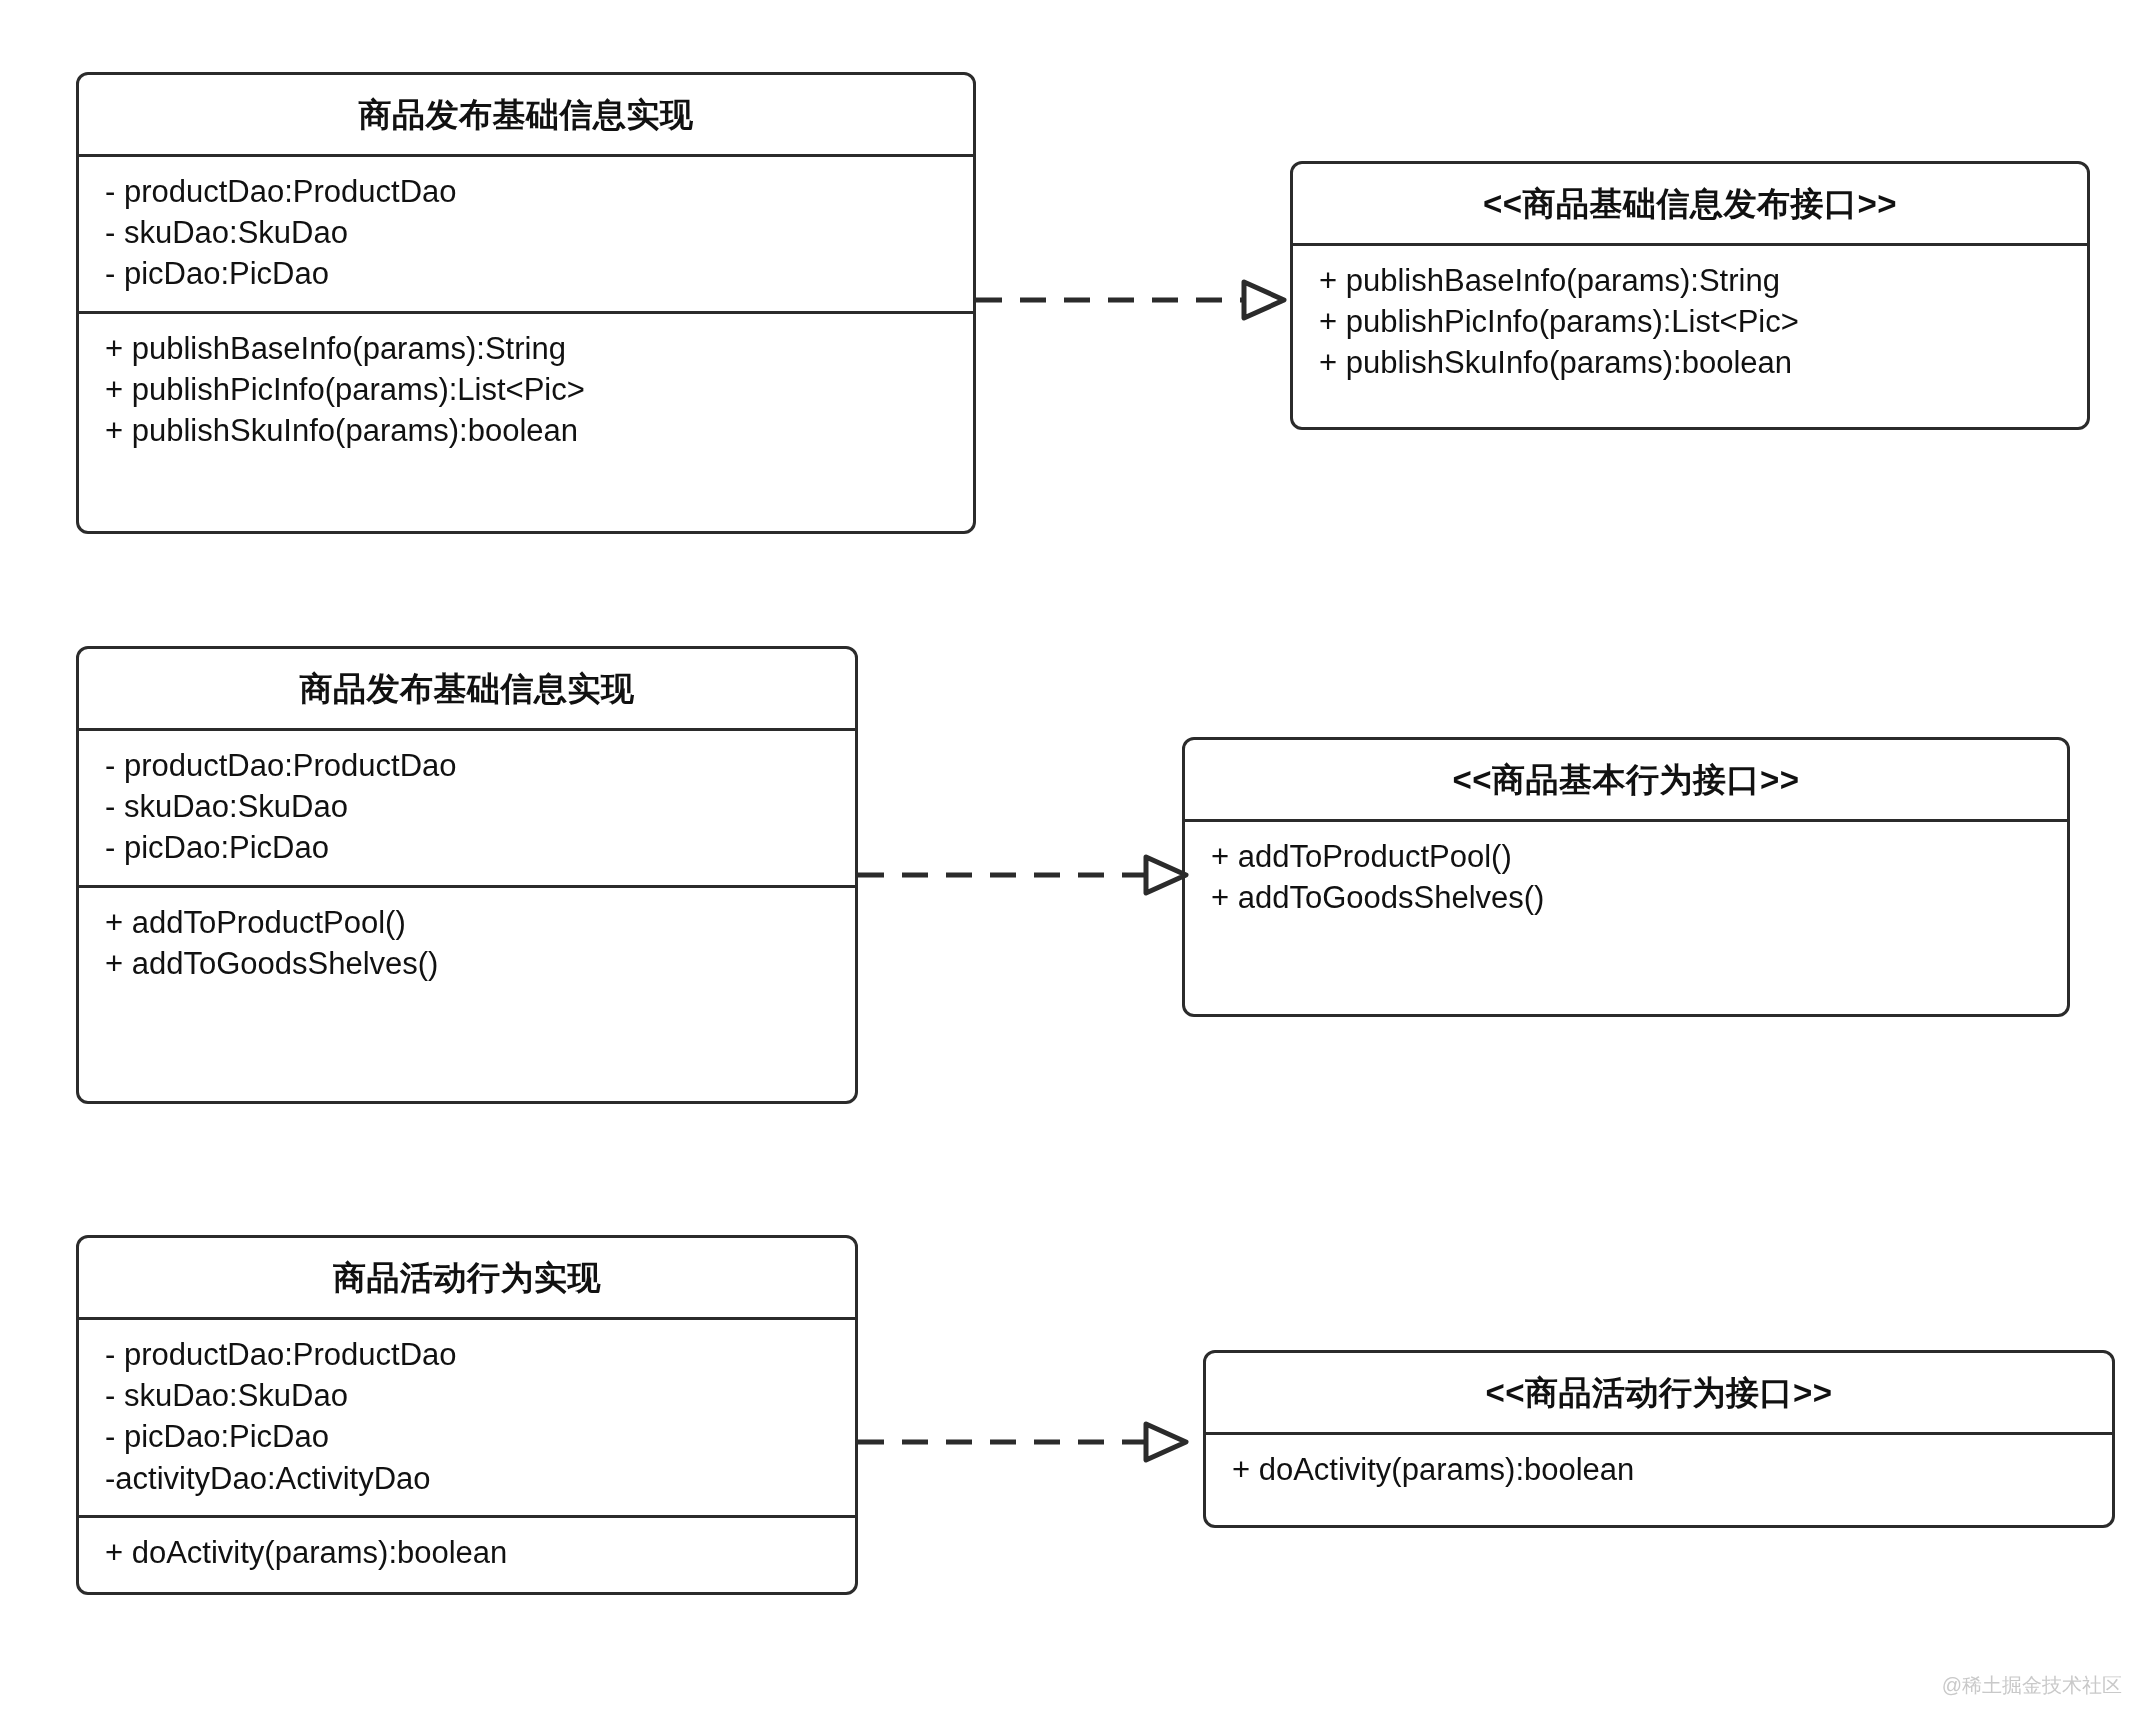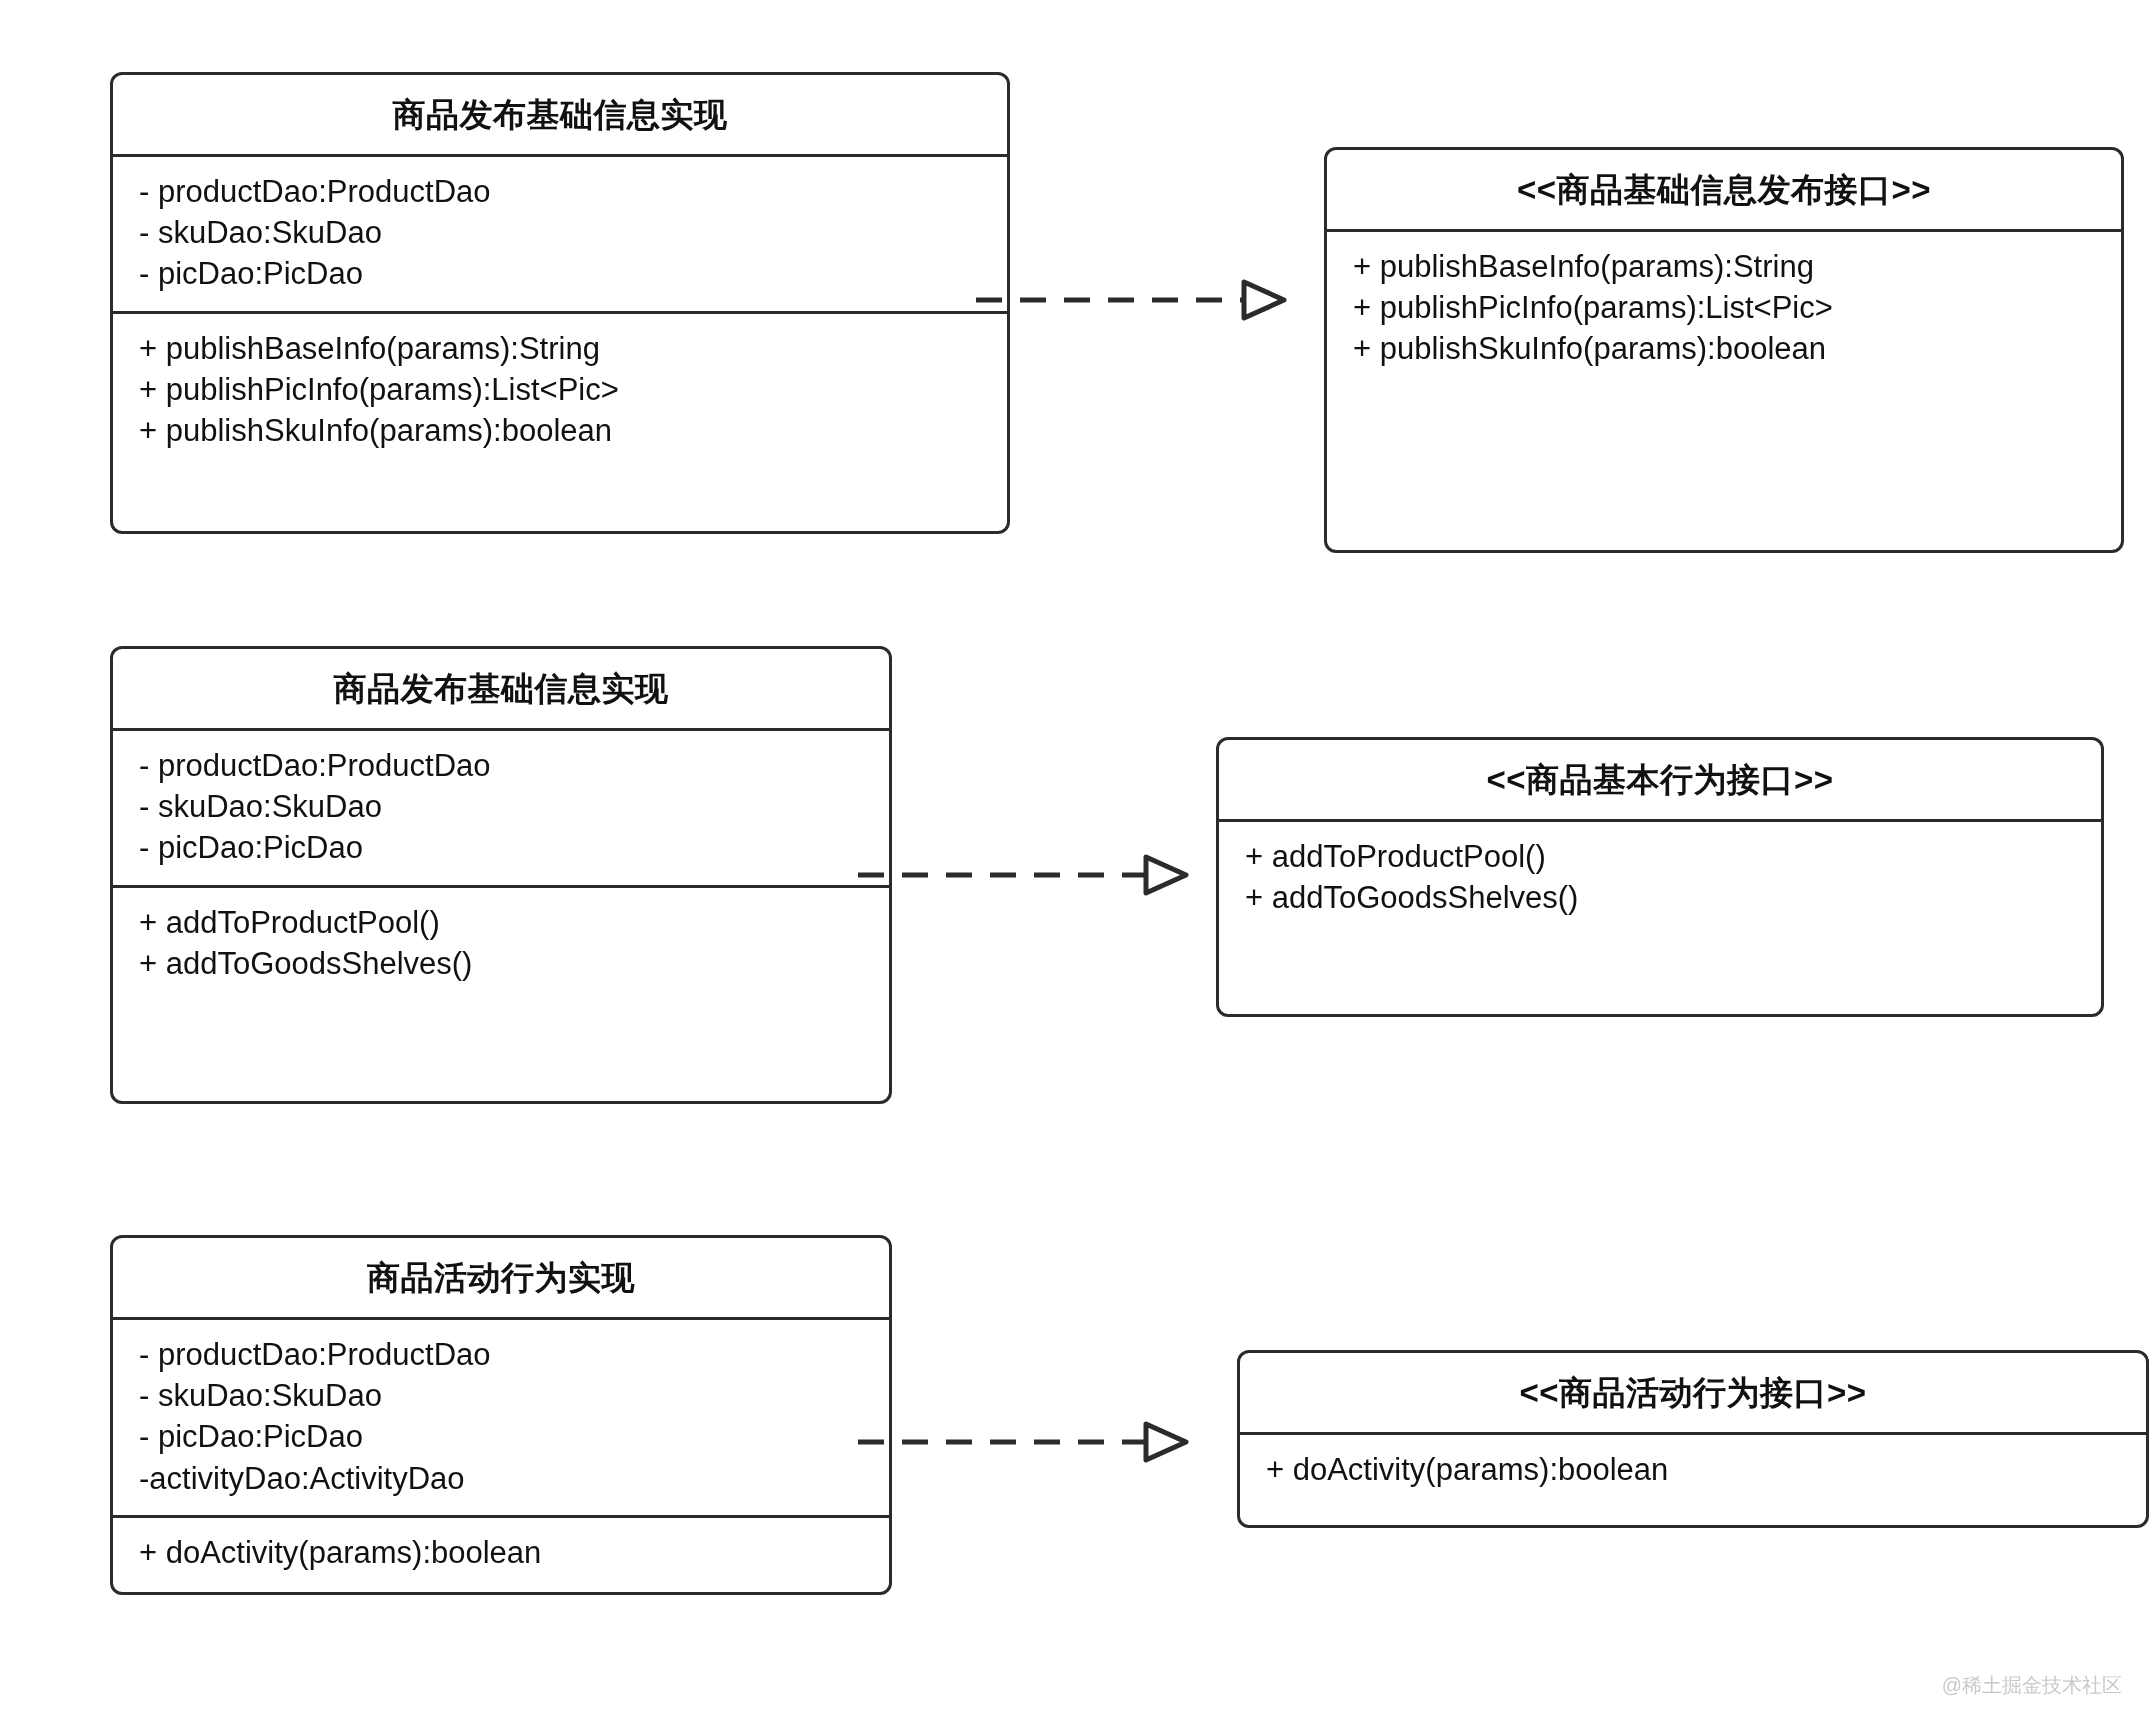--- a/index.html
+++ b/index.html
@@ -20,21 +20,20 @@
     width: 2156px;
     height: 1717px;
   }
   .uml-box {
     position: absolute;
     box-sizing: border-box;
     border: 3px solid #2b2b2b;
     border-radius: 12px;
     background: #ffffff;
     overflow: hidden;
-    margin-left: 34px;
   }
   .uml-title {
     text-align: center;
     font-size: 33px;
     font-weight: bold;
     color: #111111;
     padding: 18px 10px 16px 10px;
     letter-spacing: 0.5px;
   }
   .uml-title.iface {
@@ -82,21 +81,21 @@
       <div class="uml-line">- picDao:PicDao</div>
     </div>
     <div class="divider"></div>
     <div class="uml-section">
       <div class="uml-line">+ publishBaseInfo(params):String</div>
       <div class="uml-line">+ publishPicInfo(params):List&lt;Pic&gt;</div>
       <div class="uml-line">+ publishSkuInfo(params):boolean</div>
     </div>
   </div>
 
-  <div class="uml-box" style="left:1290px; top:147px; width:800px; height:406px;">
+  <div class="uml-box" style="left:1290px; top:161px; width:800px; height:269px;">
     <div class="uml-title iface">&lt;&lt;商品基础信息发布接口&gt;&gt;</div>
     <div class="divider"></div>
     <div class="uml-section">
       <div class="uml-line">+ publishBaseInfo(params):String</div>
       <div class="uml-line">+ publishPicInfo(params):List&lt;Pic&gt;</div>
       <div class="uml-line">+ publishSkuInfo(params):boolean</div>
     </div>
   </div>
 
   <div class="uml-box" style="left:76px; top:646px; width:782px; height:458px;">

